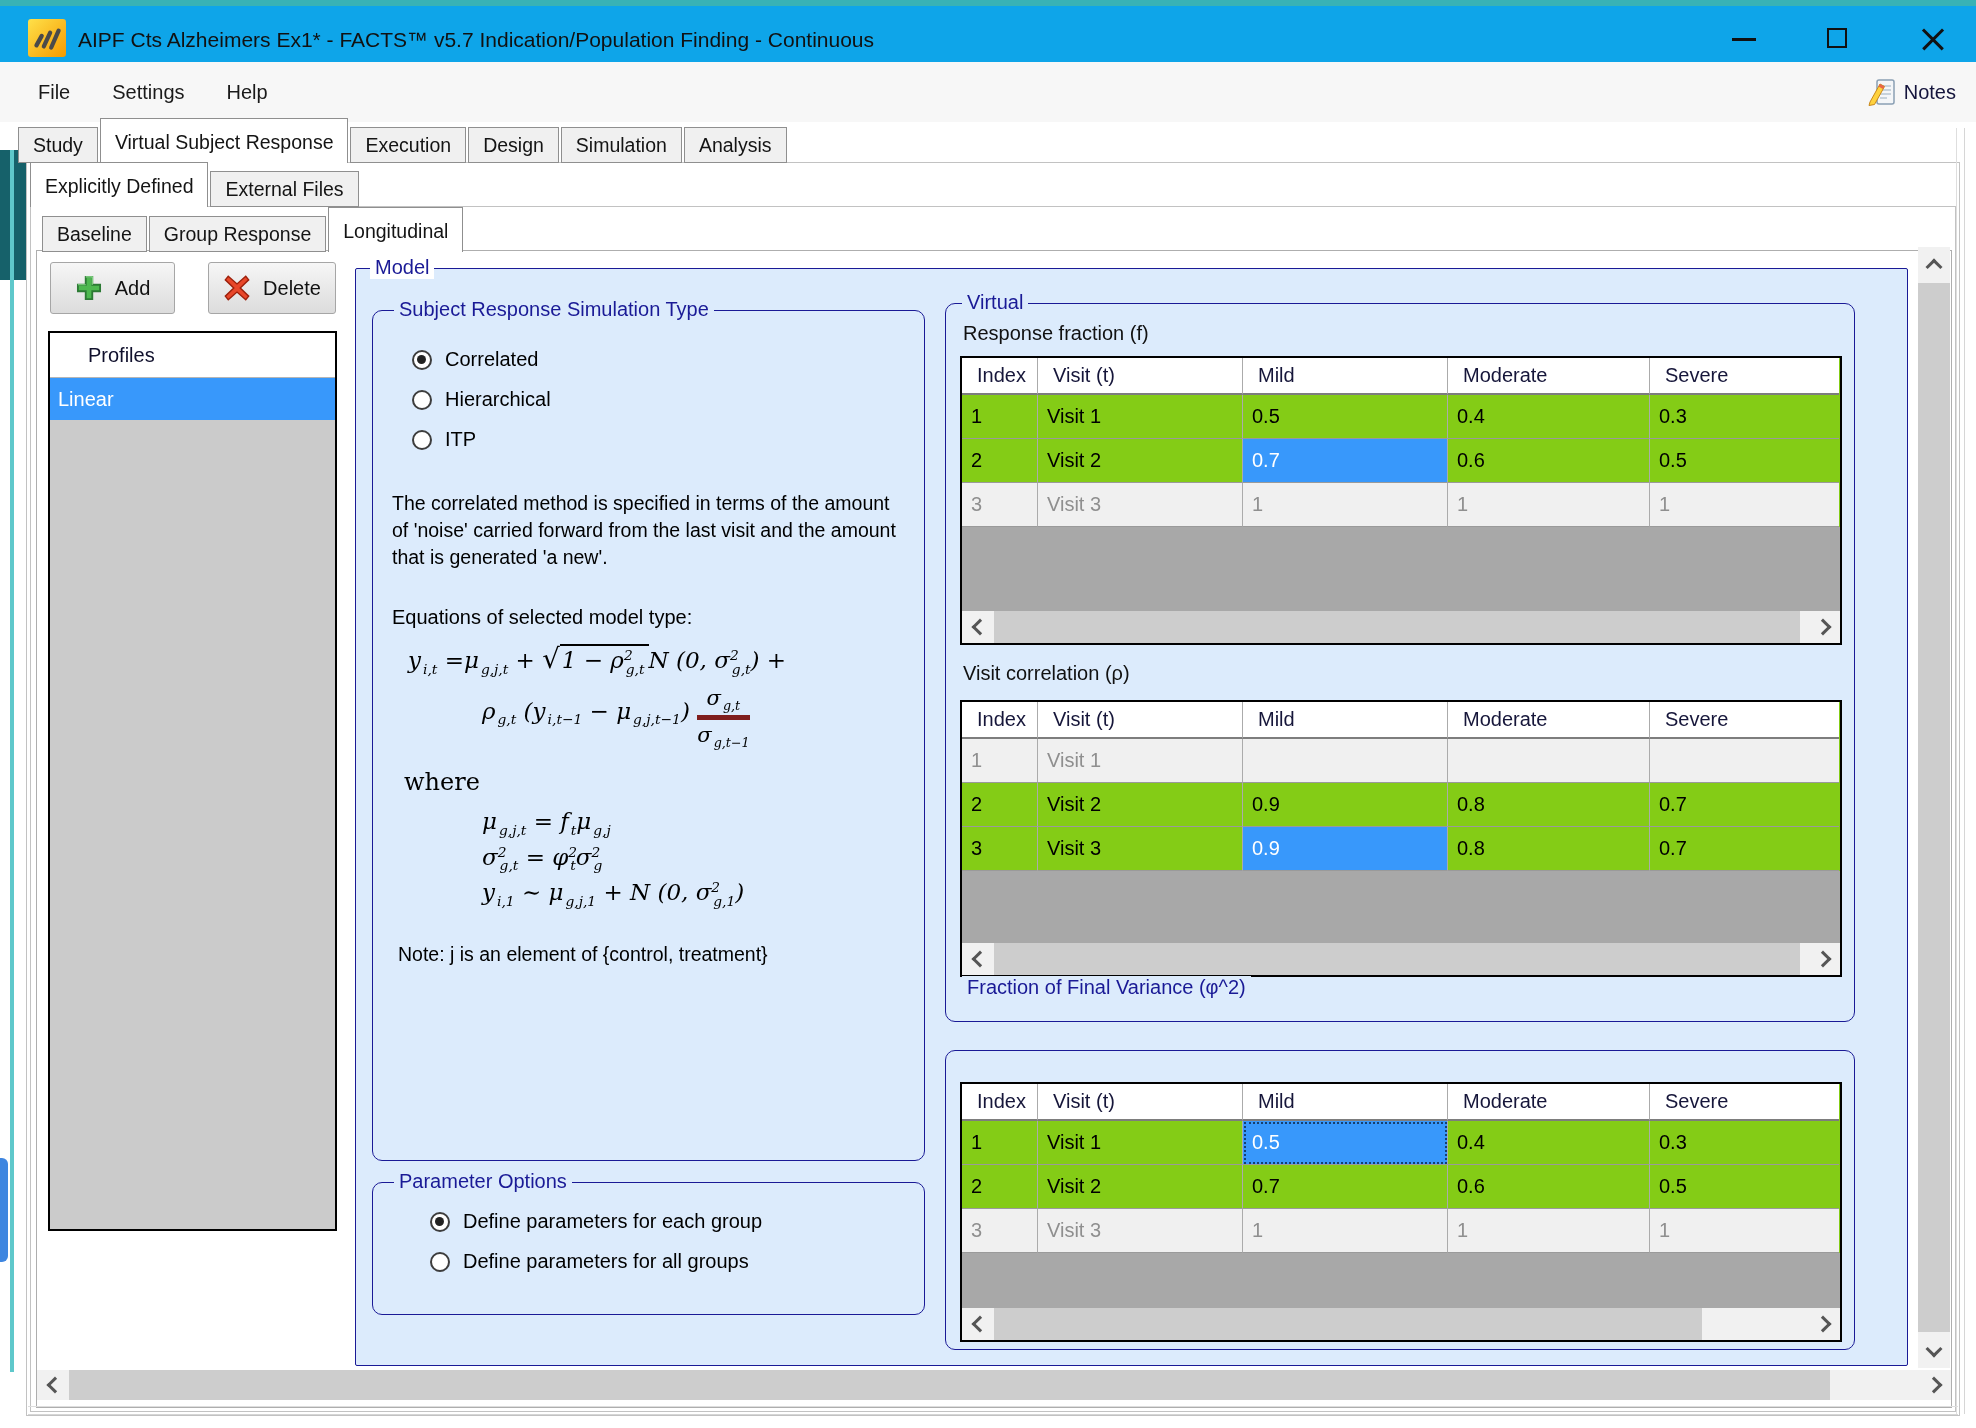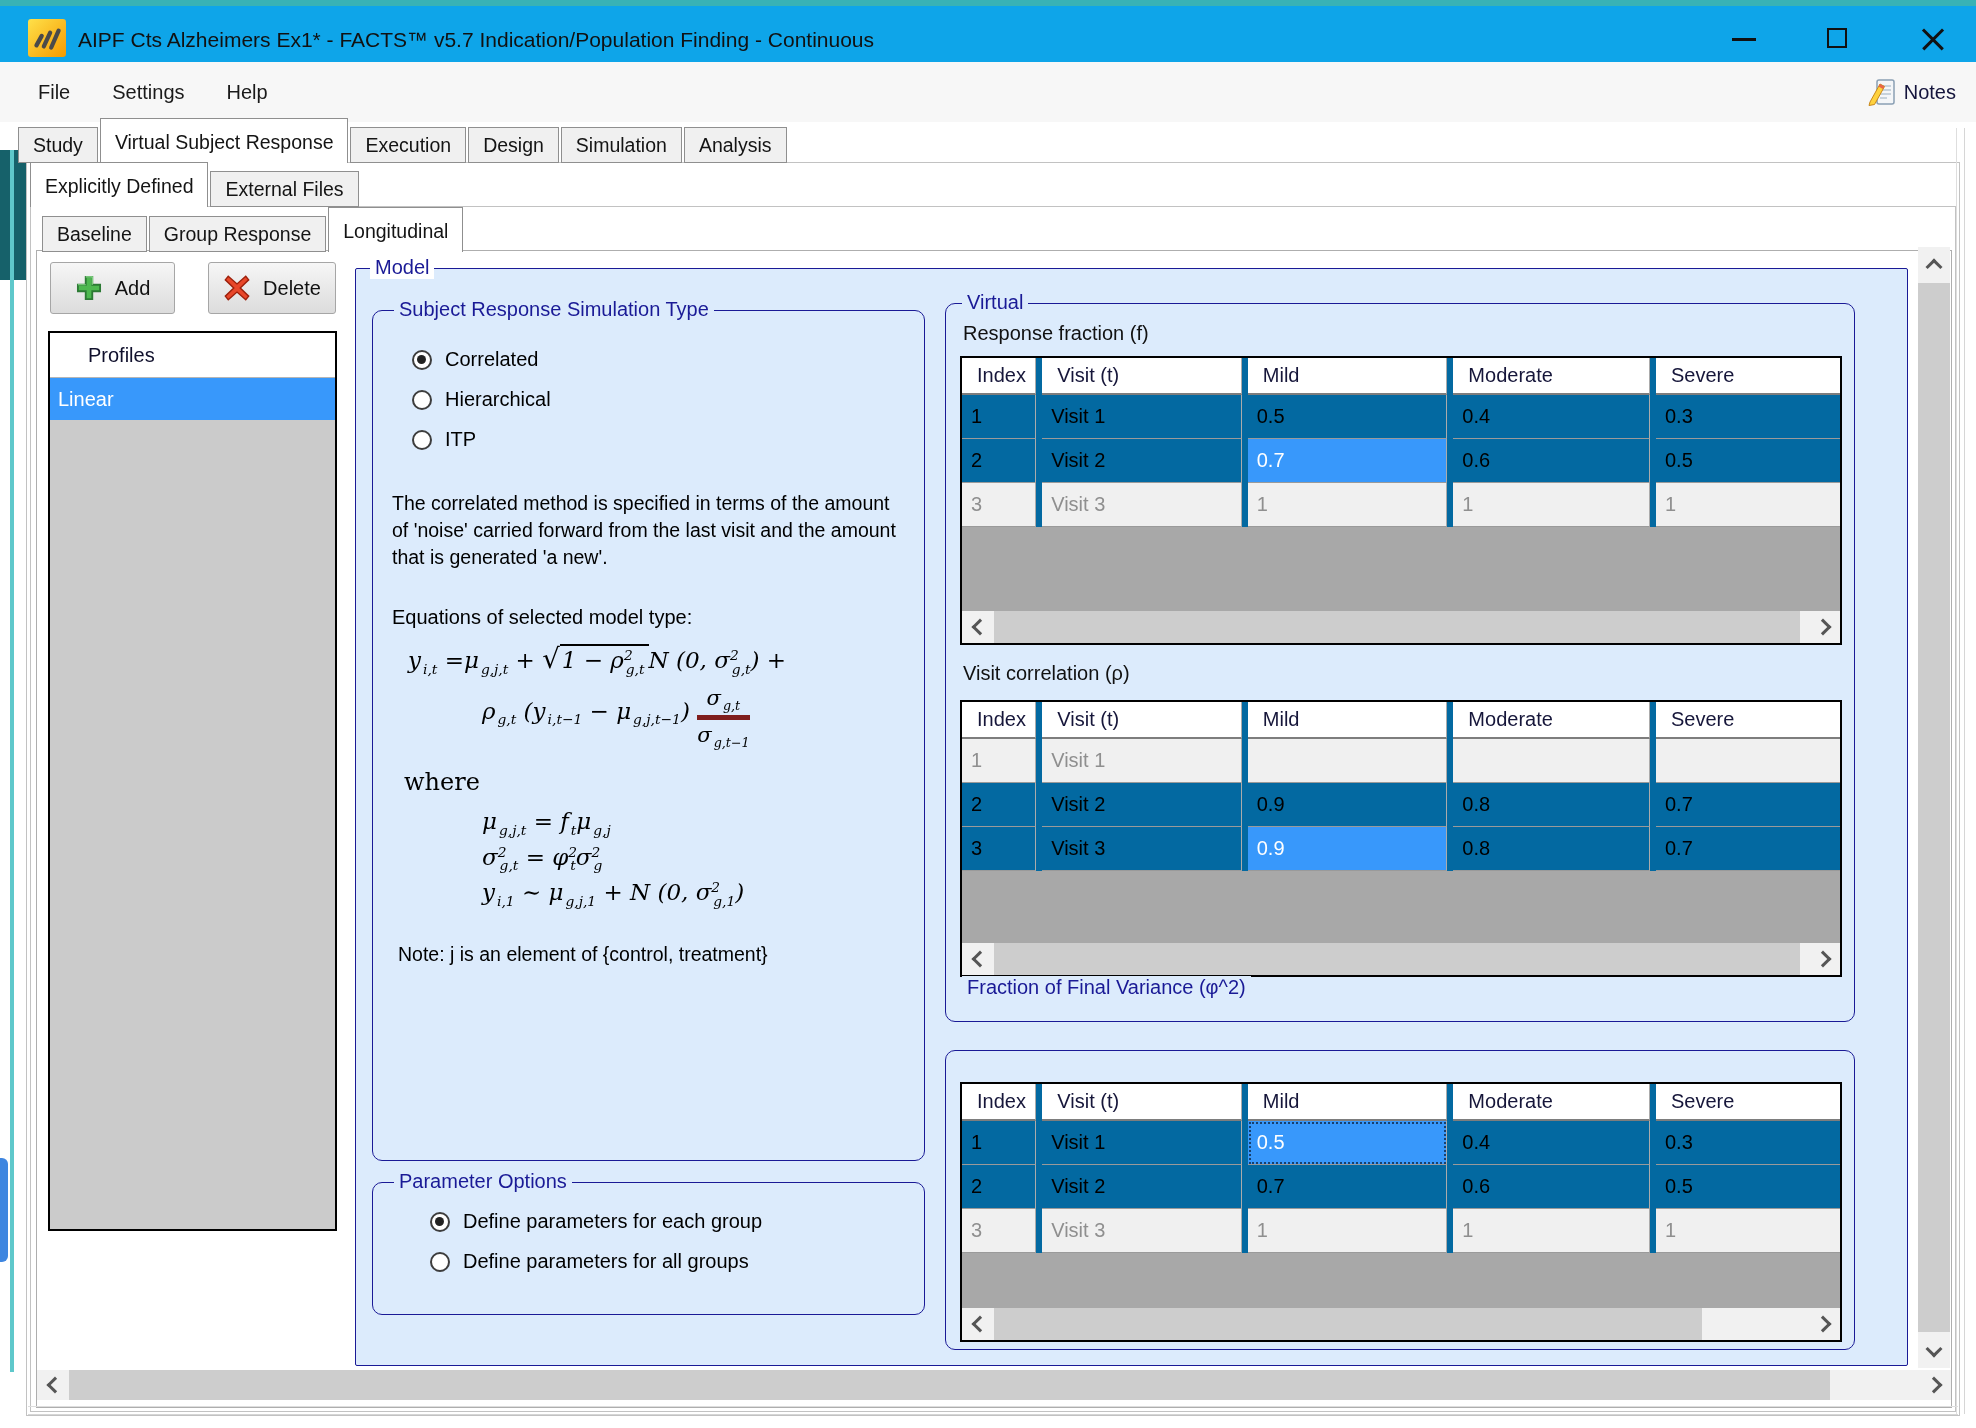--- a/index.html
+++ b/index.html
@@ -83,21 +83,21 @@
   .eq1{margin-left:10px;}
   .eq2{margin-left:84px;margin-top:8px;}
   .where{margin:18px 0 4px 6px;font-style:normal;font-size:24px;}
   .eq3{margin-left:84px;margin-top:12px;}
   .eq4{margin-left:84px;margin-top:6px;}
   .eq5{margin-left:84px;margin-top:6px;}
   .note-line{margin-top:34px;font-family:"Liberation Sans",sans-serif;font-style:normal;font-size:19.5px;}
   
   .table-frame{position:absolute;left:960px;width:882px;border:2.5px solid #000;background:#a8a8a8;box-sizing:border-box;display:flex;flex-direction:column;}
   #table-rf{top:356px;height:289px;} #table-vc{top:700px;height:277px;} #table-fv{top:1082px;height:260px;}
-  .grid-row{display:flex;height:44px;background:#0369a1;gap:6px;}
+  .grid-row{display:flex;height:44px;background:#84cc16;}
   .grid-row.grid-header{height:37px;}
   .grid-cell{box-sizing:border-box;border-right:1px solid #ababab;border-bottom:1px solid #9a9a9a;
              padding-left:9px;font-size:20px;color:#000;line-height:42px;overflow:hidden;white-space:nowrap;}
   .grid-header .grid-cell{padding-left:15px;line-height:35px;color:#16163a;border-bottom:2px solid #7d7d7d;background:#fff;}
   .c0{width:76px;} .c1{width:205px;} .c2{width:205px;} .c3{width:202px;} .c4{width:189px;border-right:none;}
   .grid-row.disabled .grid-cell{background:#f0f0f0;color:#8f8f8f;}
   .grid-cell.dark{background:#a8a8a8;}
   .grid-cell.sel{background:#3898fb;color:#fff;}
   .grid-cell.sel.focus{outline:2px dotted #17406e;outline-offset:-3px;}
   .grid-fill{flex:1;background:#a8a8a8;}

